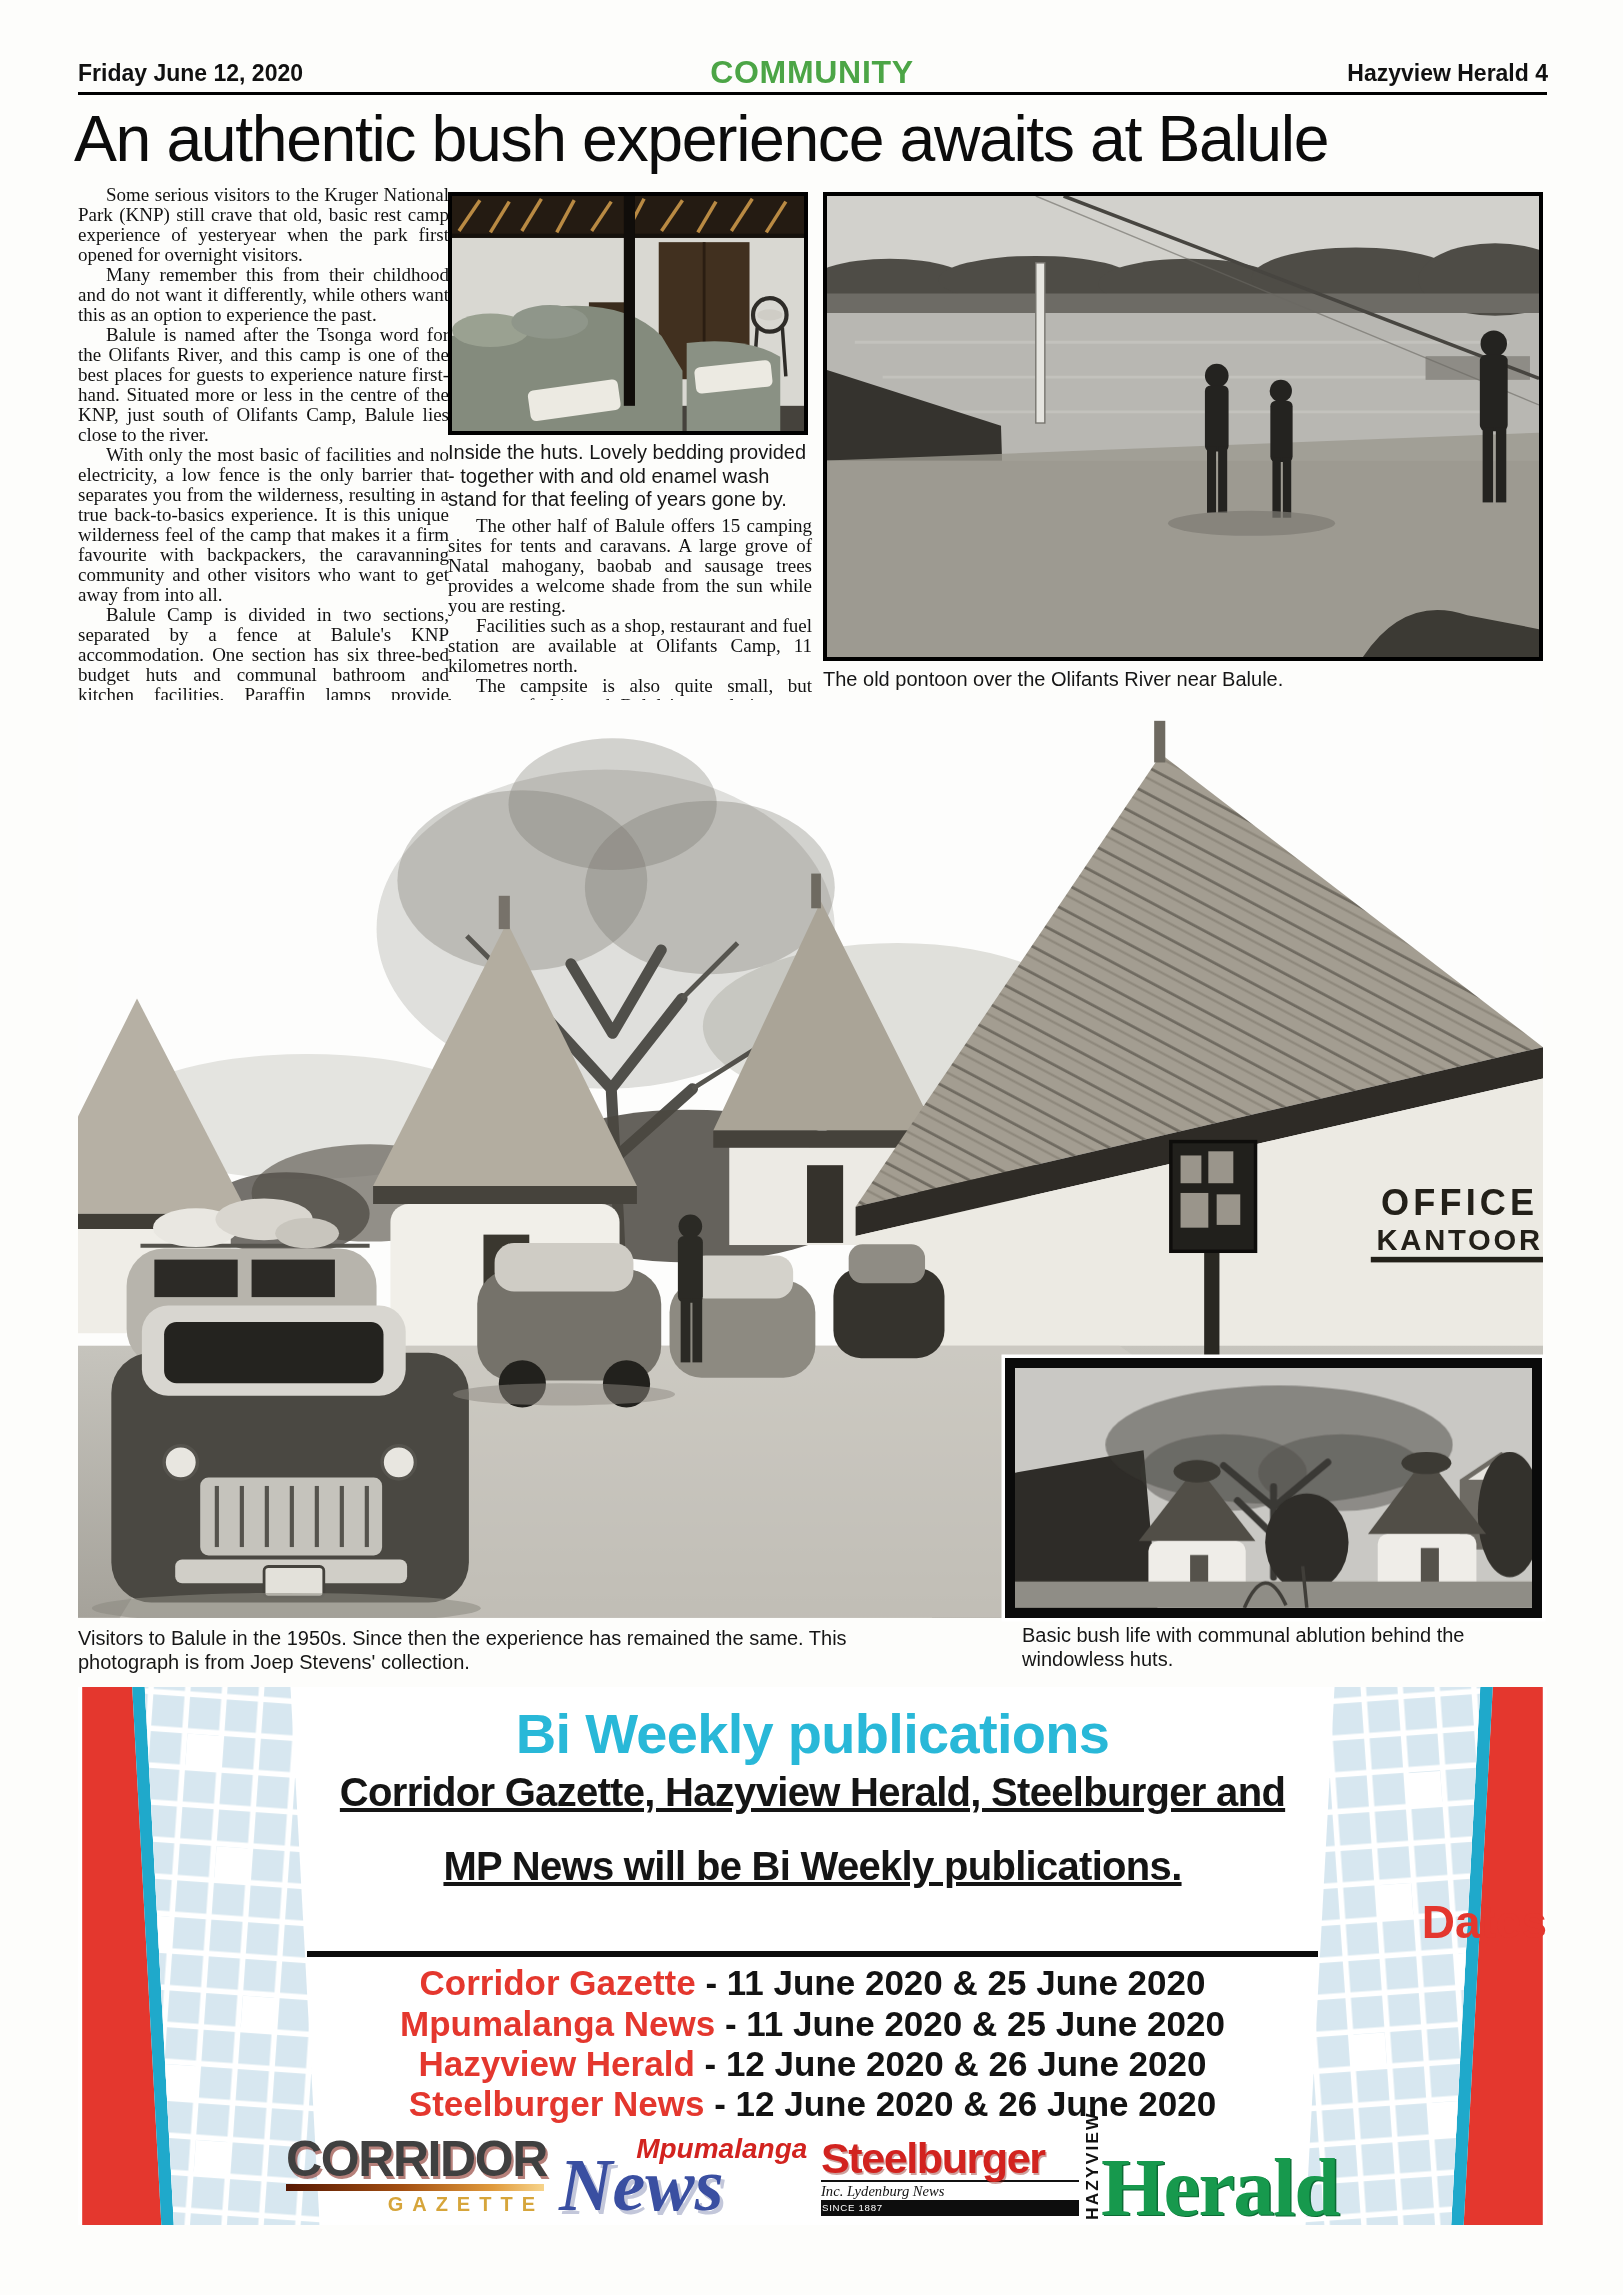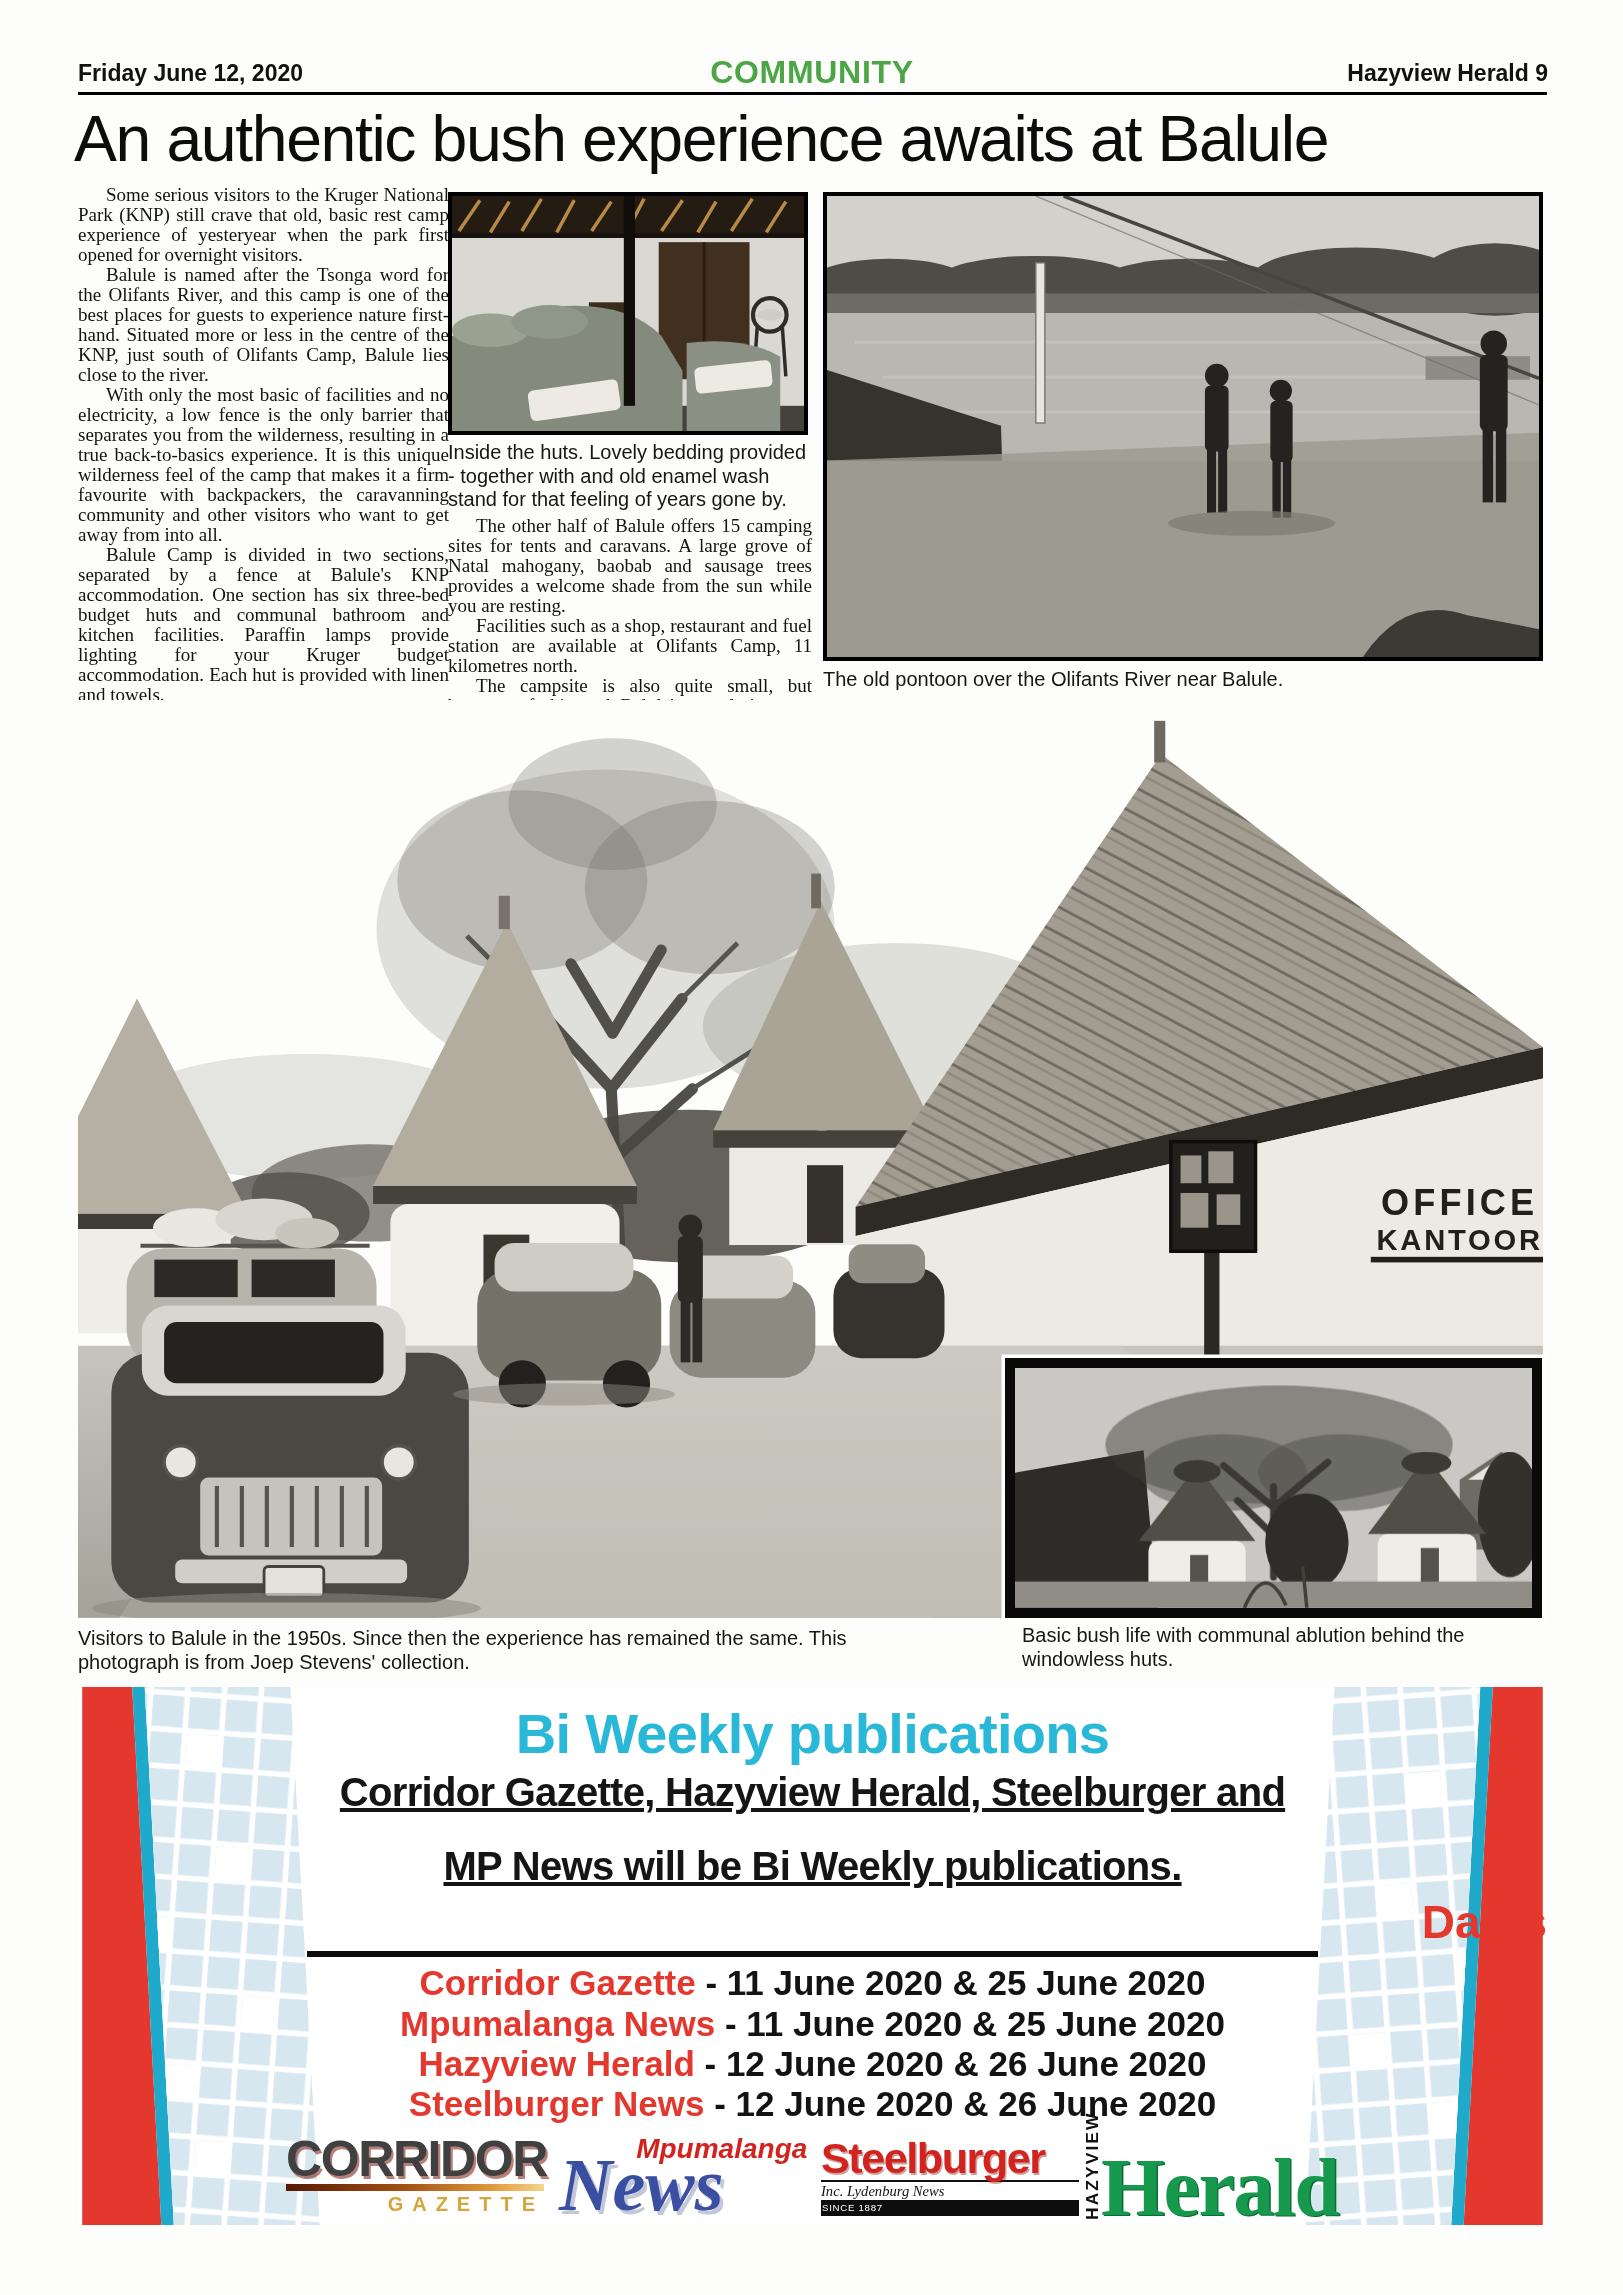--- a/index.html
+++ b/index.html
@@ -64,27 +64,28 @@
   .herald-main{font-family:"Liberation Serif",serif;font-size:82px;font-weight:bold;color:#17994d;line-height:64px;
                letter-spacing:-1.4px;text-shadow:1.4px 1.4px 0 #0c6b35;}
 </style>
 </head>
 <body>
 
 <div class="page">
 
   <div class="abs hdr-date">Friday June 12, 2020</div>
   <div class="abs hdr-section">COMMUNITY</div>
-  <div class="abs hdr-mast">Hazyview Herald 9</div>
+  <div class="abs hdr-mast">Hazyview Herald 4</div>
   <div class="abs hdr-rule"></div>
 
   <div class="abs headline">An authentic bush experience awaits at Balule</div>
 
   <div class="abs col left-col">
     <p>Some serious visitors to the Kruger National Park (KNP) still crave that old, basic rest camp experience of yesteryear when the park first opened for overnight visitors.</p>
+    <p>Many remember this from their childhood and do not want it differently, while others want this as an option to experience the past.</p>
     <p>Balule is named after the Tsonga word for the Olifants River, and this camp is one of the best places for guests to experience nature first-hand. Situated more or less in the centre of the KNP, just south of Olifants Camp, Balule lies close to the river.</p>
     <p>With only the most basic of facilities and no electricity, a low fence is the only barrier that separates you from the wilderness, resulting in a true back-to-basics experience. It is this unique wilderness feel of the camp that makes it a firm favourite with backpackers, the caravanning community and other visitors who want to get away from into all.</p>
     <p>Balule Camp is divided in two sections, separated by a fence at Balule's KNP accommodation. One section has six three-bed budget huts and communal bathroom and kitchen facilities. Paraffin lamps provide lighting for your Kruger budget accommodation. Each hut is provided with linen and towels.</p>
     <p>They have no windows - only vents, so this is really accommodation suited for the more budget-minded adventure traveller.</p>
     <p>There are no cooking utensils, crockery or cutlery available in the huts, but the camp has a communal kitchen with a scullery and gas stove. Limited space is available in the communal freezer.</p>
   </div>
 
   <div class="abs photo" style="left:448px;top:192px;width:360px;height:243px;">
     <svg viewBox="0 0 504 336" preserveAspectRatio="none">
       <rect width="504" height="336" fill="#d9d8d2"></rect>

